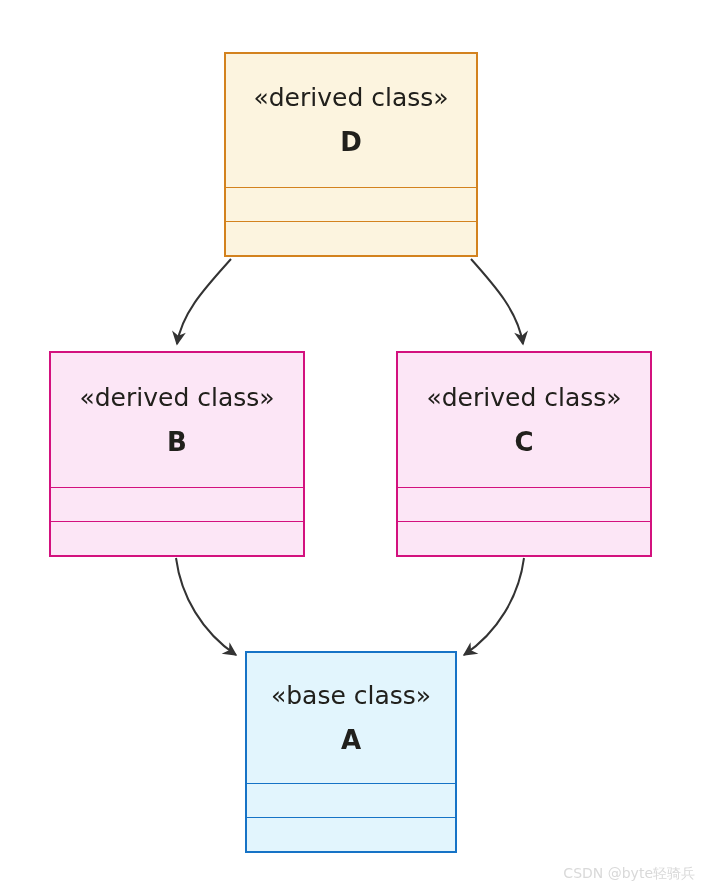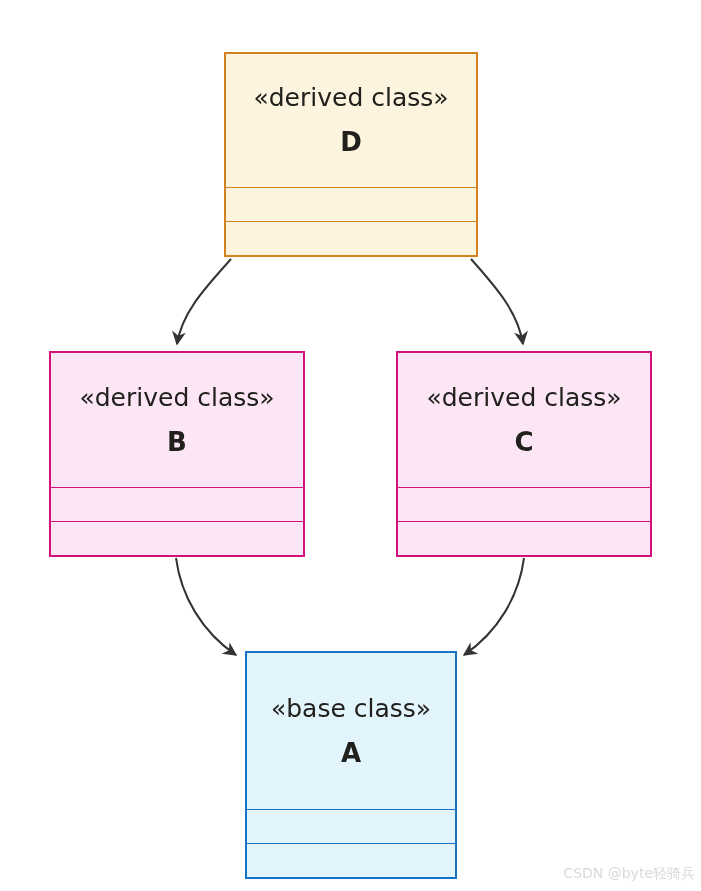--- a/index.html
+++ b/index.html
@@ -47,21 +47,21 @@
     left: 49px; top: 351px; width: 256px; height: 206px;
   }
   .node-c {
     --fill: var(--node-bc-fill, #fce6f6);
     --stroke: var(--node-bc-stroke, #d3117e);
     left: 396px; top: 351px; width: 256px; height: 206px;
   }
   .node-a {
     --fill: var(--node-a-fill, #e2f5fd);
     --stroke: var(--node-a-stroke, #1673c6);
-    left: 245px; top: 651px; width: 212px; height: 228px;
+    left: 245px; top: 651px; width: 212px; height: 202px;
   }
   .title {
     flex: 1;
     display: flex;
     flex-direction: column;
     align-items: center;
     justify-content: center;
     gap: 15px;
     color: var(--text-color, #21201c);
   }

